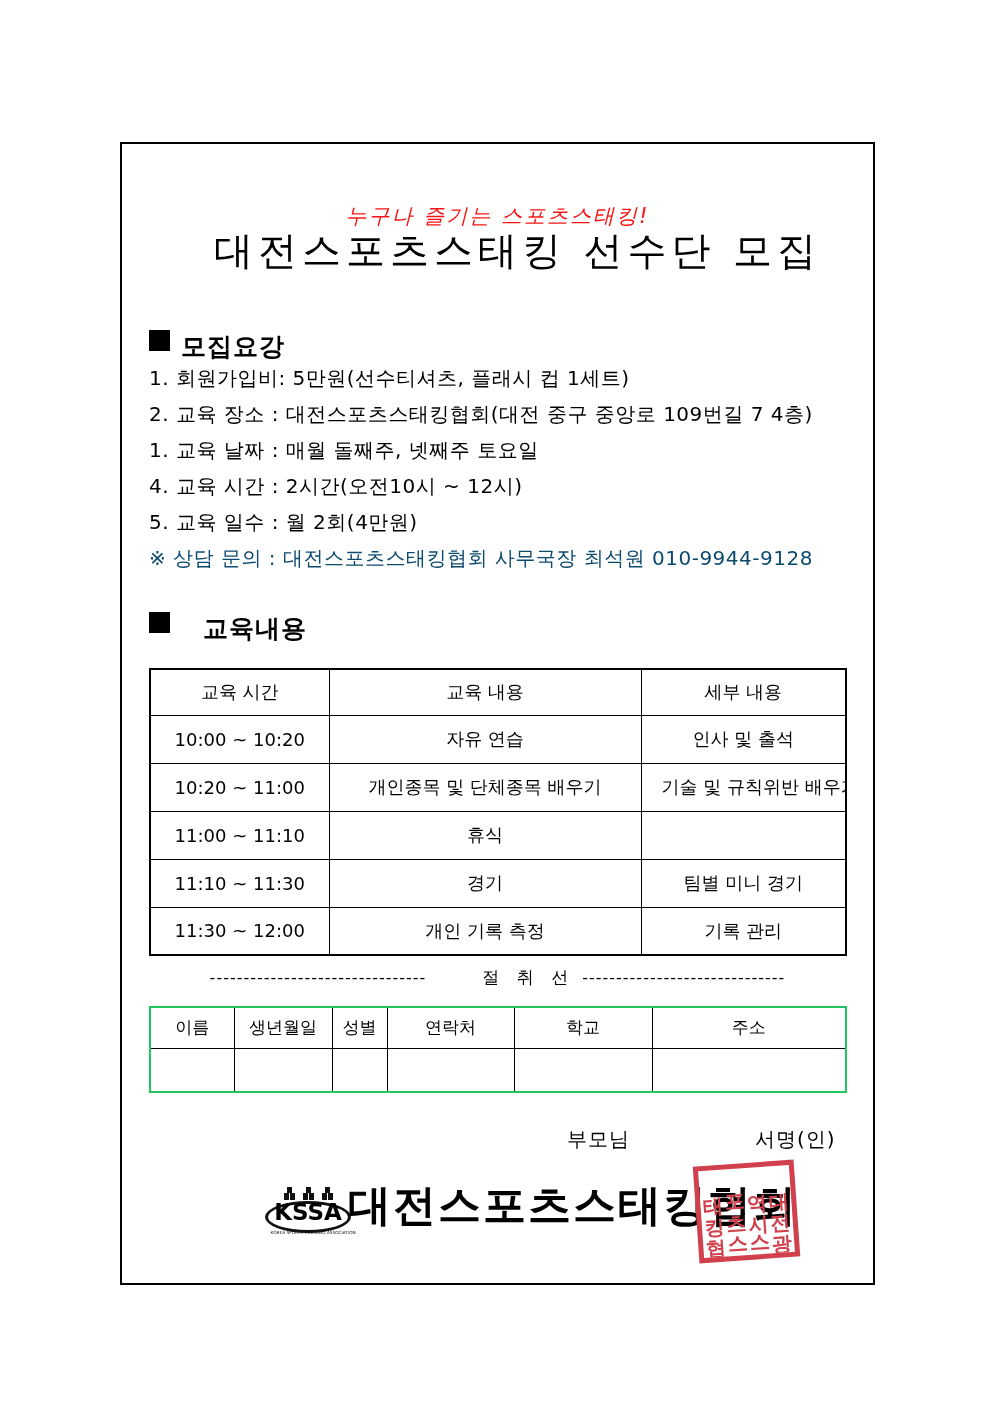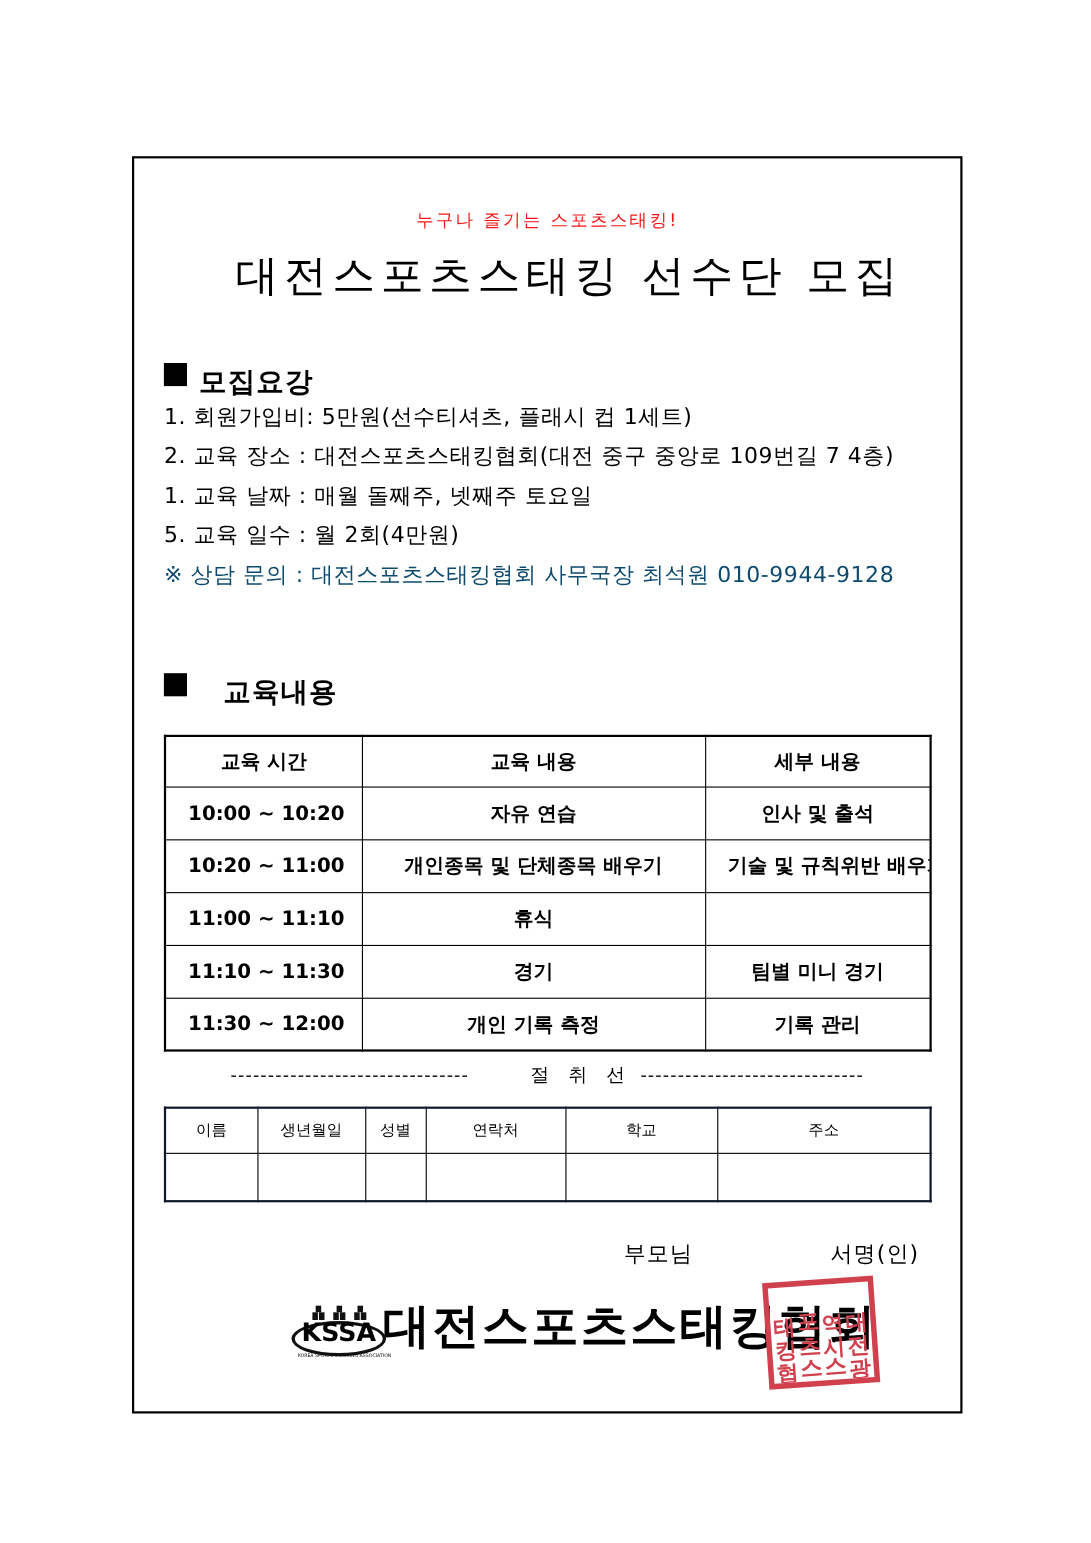--- a/index.html
+++ b/index.html
@@ -9,22 +9,22 @@
     color:#000;
   }
   .page {
     position:absolute; left:120px; top:142px;
     width:755px; height:1143px;
     border:2px solid #000; background:#fff;
   }
   .abs { position:absolute; }
 
   .subtitle {
-    top:46px; left:0; width:100%; text-align:center;
-    color:#f71414; font-size:16px;
+    top:58px; left:0; width:100%; text-align:center;
+    color:#f71414; font-style:italic; font-size:21px;
     letter-spacing:2px; font-weight:500;
   }
   .title {
     top:80px; left:0; width:100%; text-align:center;
     font-size:39px; letter-spacing:5px; font-weight:500;margin-left:20px;
   }
 
   .section-heading {
     left:27px; display:flex; gap:11px;
     font-size:25px; font-weight:700; letter-spacing:1px;
@@ -38,35 +38,35 @@
     font-size:20px; line-height:36px; letter-spacing:0.5px;
   }
   .list .contact { color:#0c4a6e; }
 
   table { border-collapse:collapse; table-layout:fixed; }
   .edu-table {
     top:524px; left:27px; width:696px;
     border:2px solid #000; font-size:18px; text-align:center;
   }
   .edu-table th, .edu-table td {
-    border:1px solid #000; font-weight:700; padding:0 20px;
+    border:1px solid #000; font-weight:400; padding:0 20px;
     overflow:hidden; white-space:nowrap;
   }
   .edu-table thead tr { height:46px; }
   .edu-table tbody tr { height:48px; }
 
   .cutline {
     top:822px; left:0; width:100%; text-align:center;
     font-size:16px; white-space:nowrap; letter-spacing:1px;
   }
   .cutline .cut-label { letter-spacing:6px; padding:0 8px; font-size:17px;margin-left:48px; }
 
   .form-table {
     top:862px; left:27px; width:696px;
-    border:2px solid #0f172a; font-size:14px; text-align:center;
+    border:2px solid #22c55e; font-size:17px; text-align:center;
   }
   .form-table th, .form-table td {
     border:1px solid #000; font-weight:400; padding:0 2px;
     overflow:hidden; white-space:nowrap;
   }
   .form-table thead tr { height:41px; }
   .form-table tbody tr { height:44px; }
 
   .sig-parent { top:982px; left:445px; font-size:20px; letter-spacing:1px; }
   .sig-sign   { top:982px; left:633px; font-size:20px; letter-spacing:1px; }
@@ -118,20 +118,21 @@
 
   <div class="abs section-heading sec1">
     <span class="black-square"></span>
     <span>모집요강</span>
   </div>
 
   <div class="abs list">
     <div>1. 회원가입비: 5만원(선수티셔츠, 플래시 컵 1세트)</div>
     <div>2. 교육 장소 : 대전스포츠스태킹협회(대전 중구 중앙로 109번길 7 4층)</div>
     <div>1. 교육 날짜 : 매월 돌째주, 넷째주 토요일</div>
+    <div>4. 교육 시간 : 2시간(오전10시 ~ 12시)</div>
     <div>5. 교육 일수 : 월 2회(4만원)</div>
     <div class="contact">※ 상담 문의 : 대전스포츠스태킹협회 사무국장 최석원 010-9944-9128</div>
   </div>
 
   <div class="abs section-heading sec2">
     <span class="black-square"></span>
     <span>교육내용</span>
   </div>
 
   <table class="abs edu-table">

